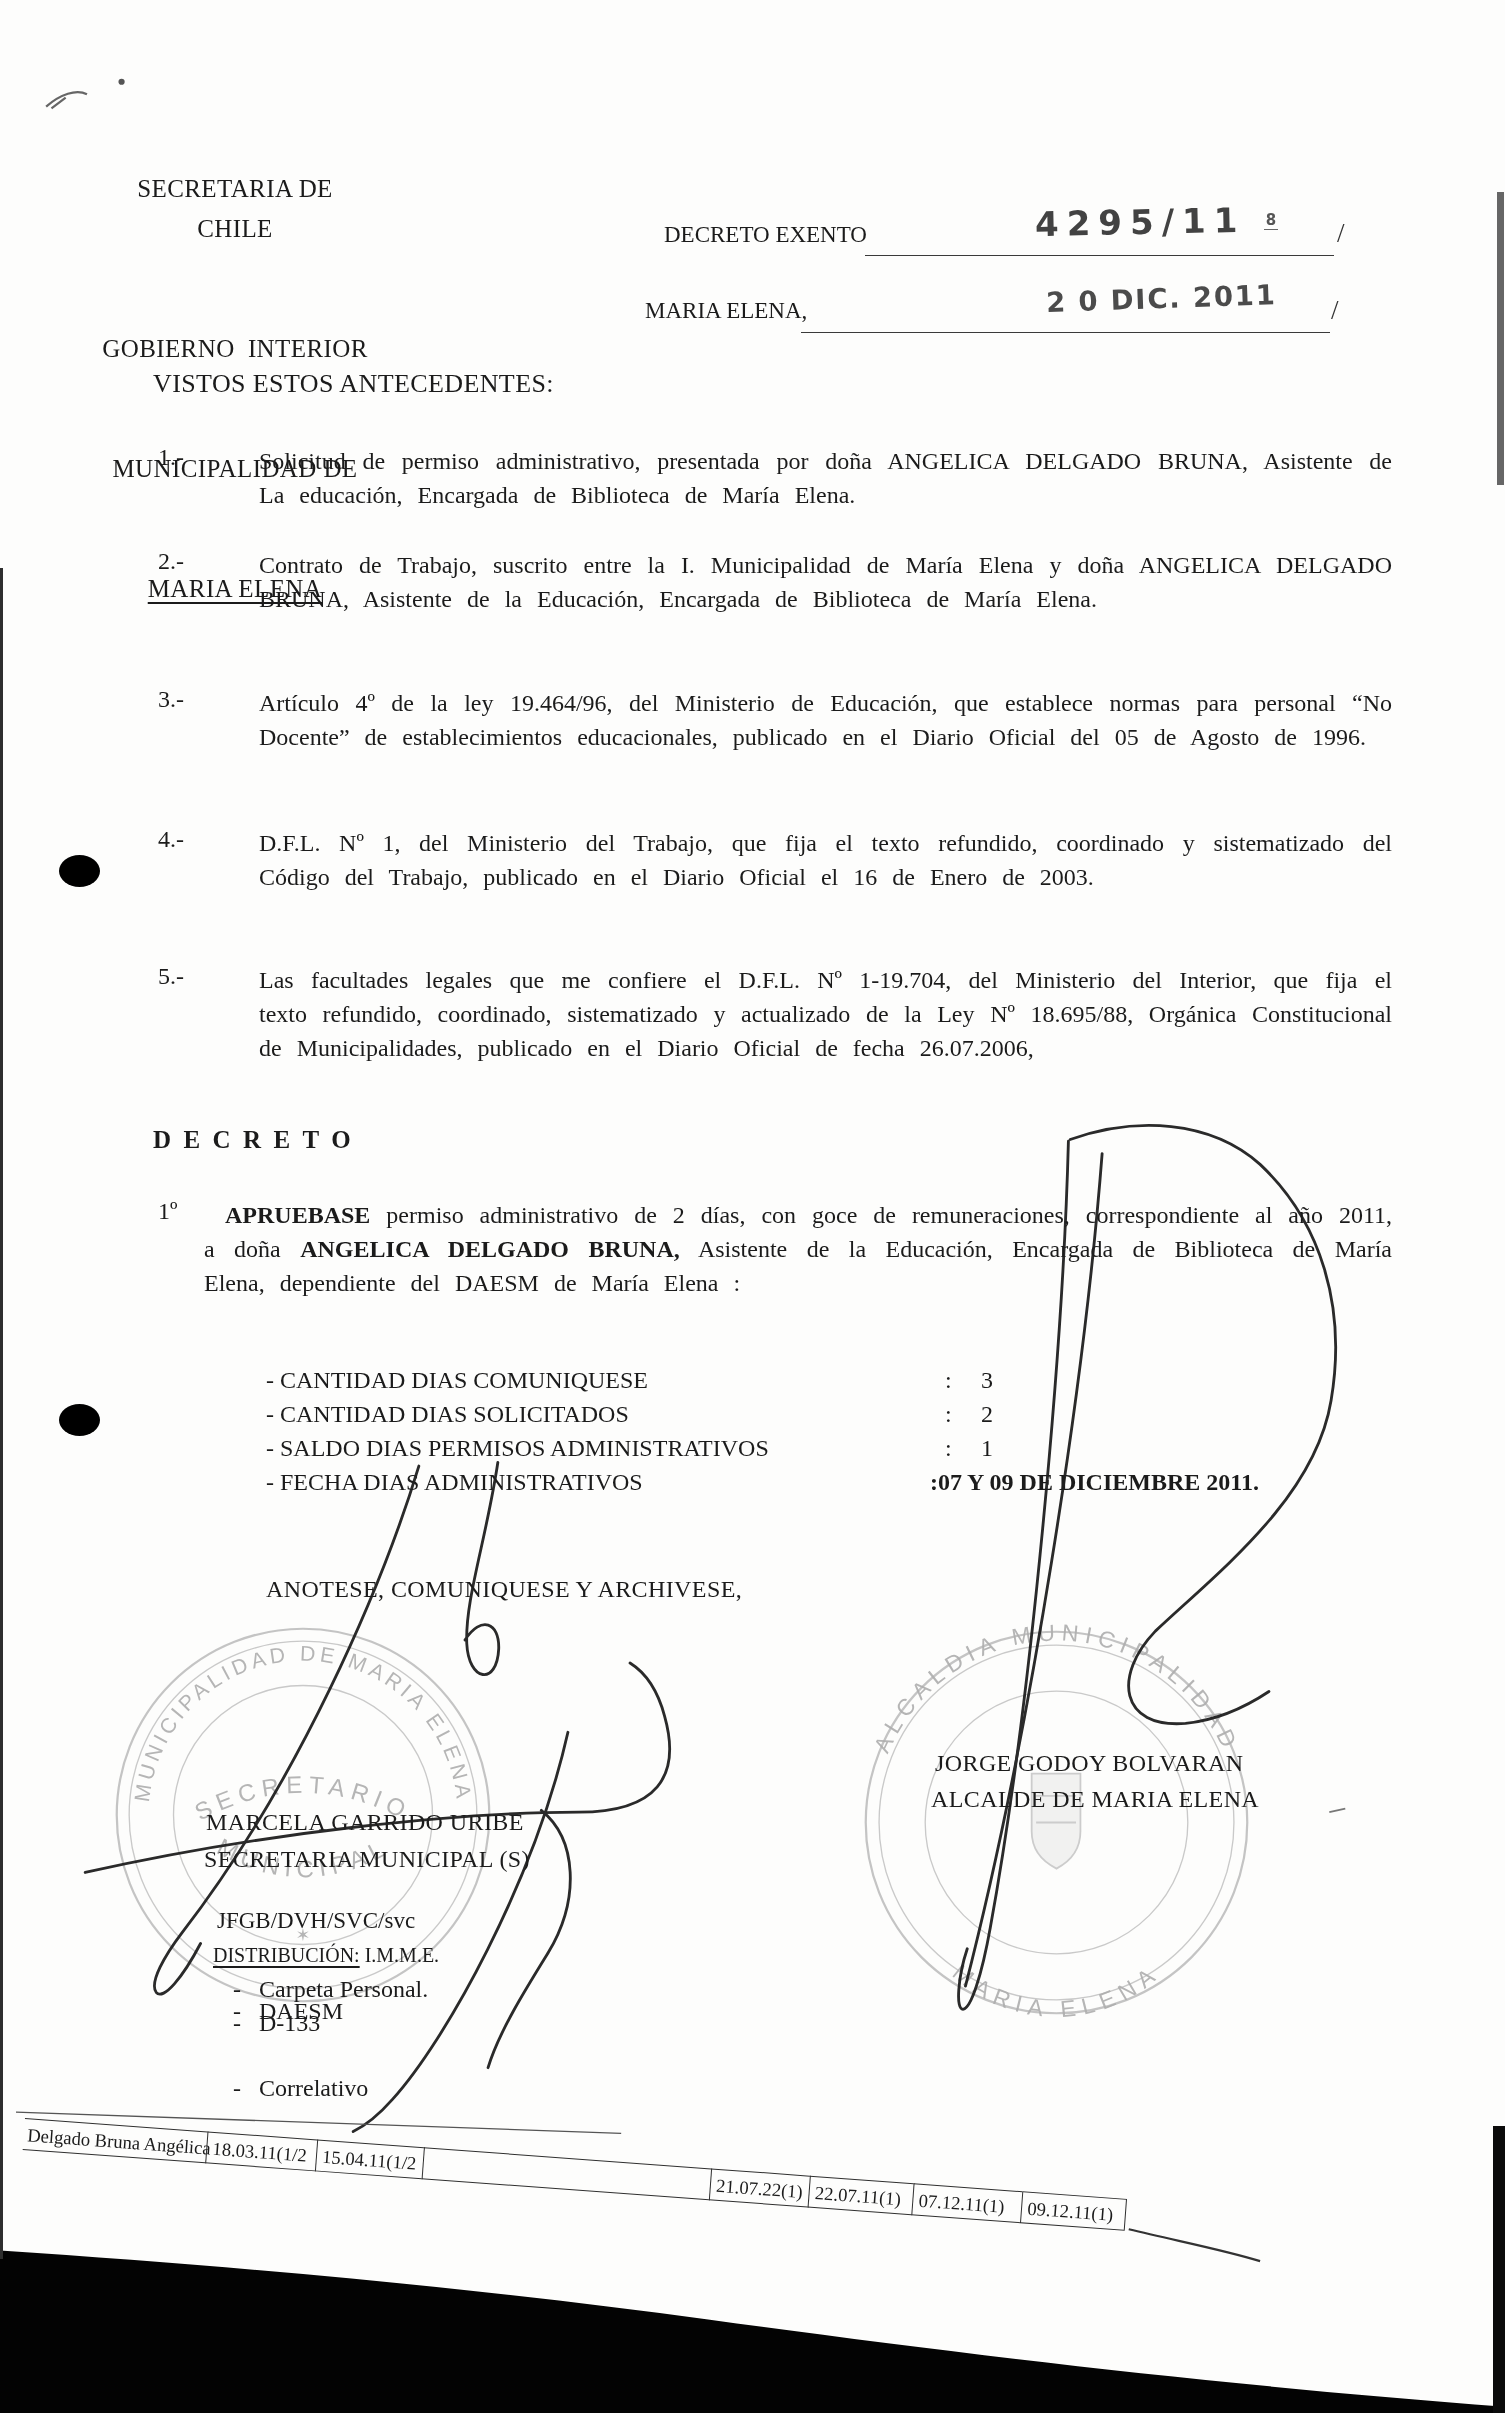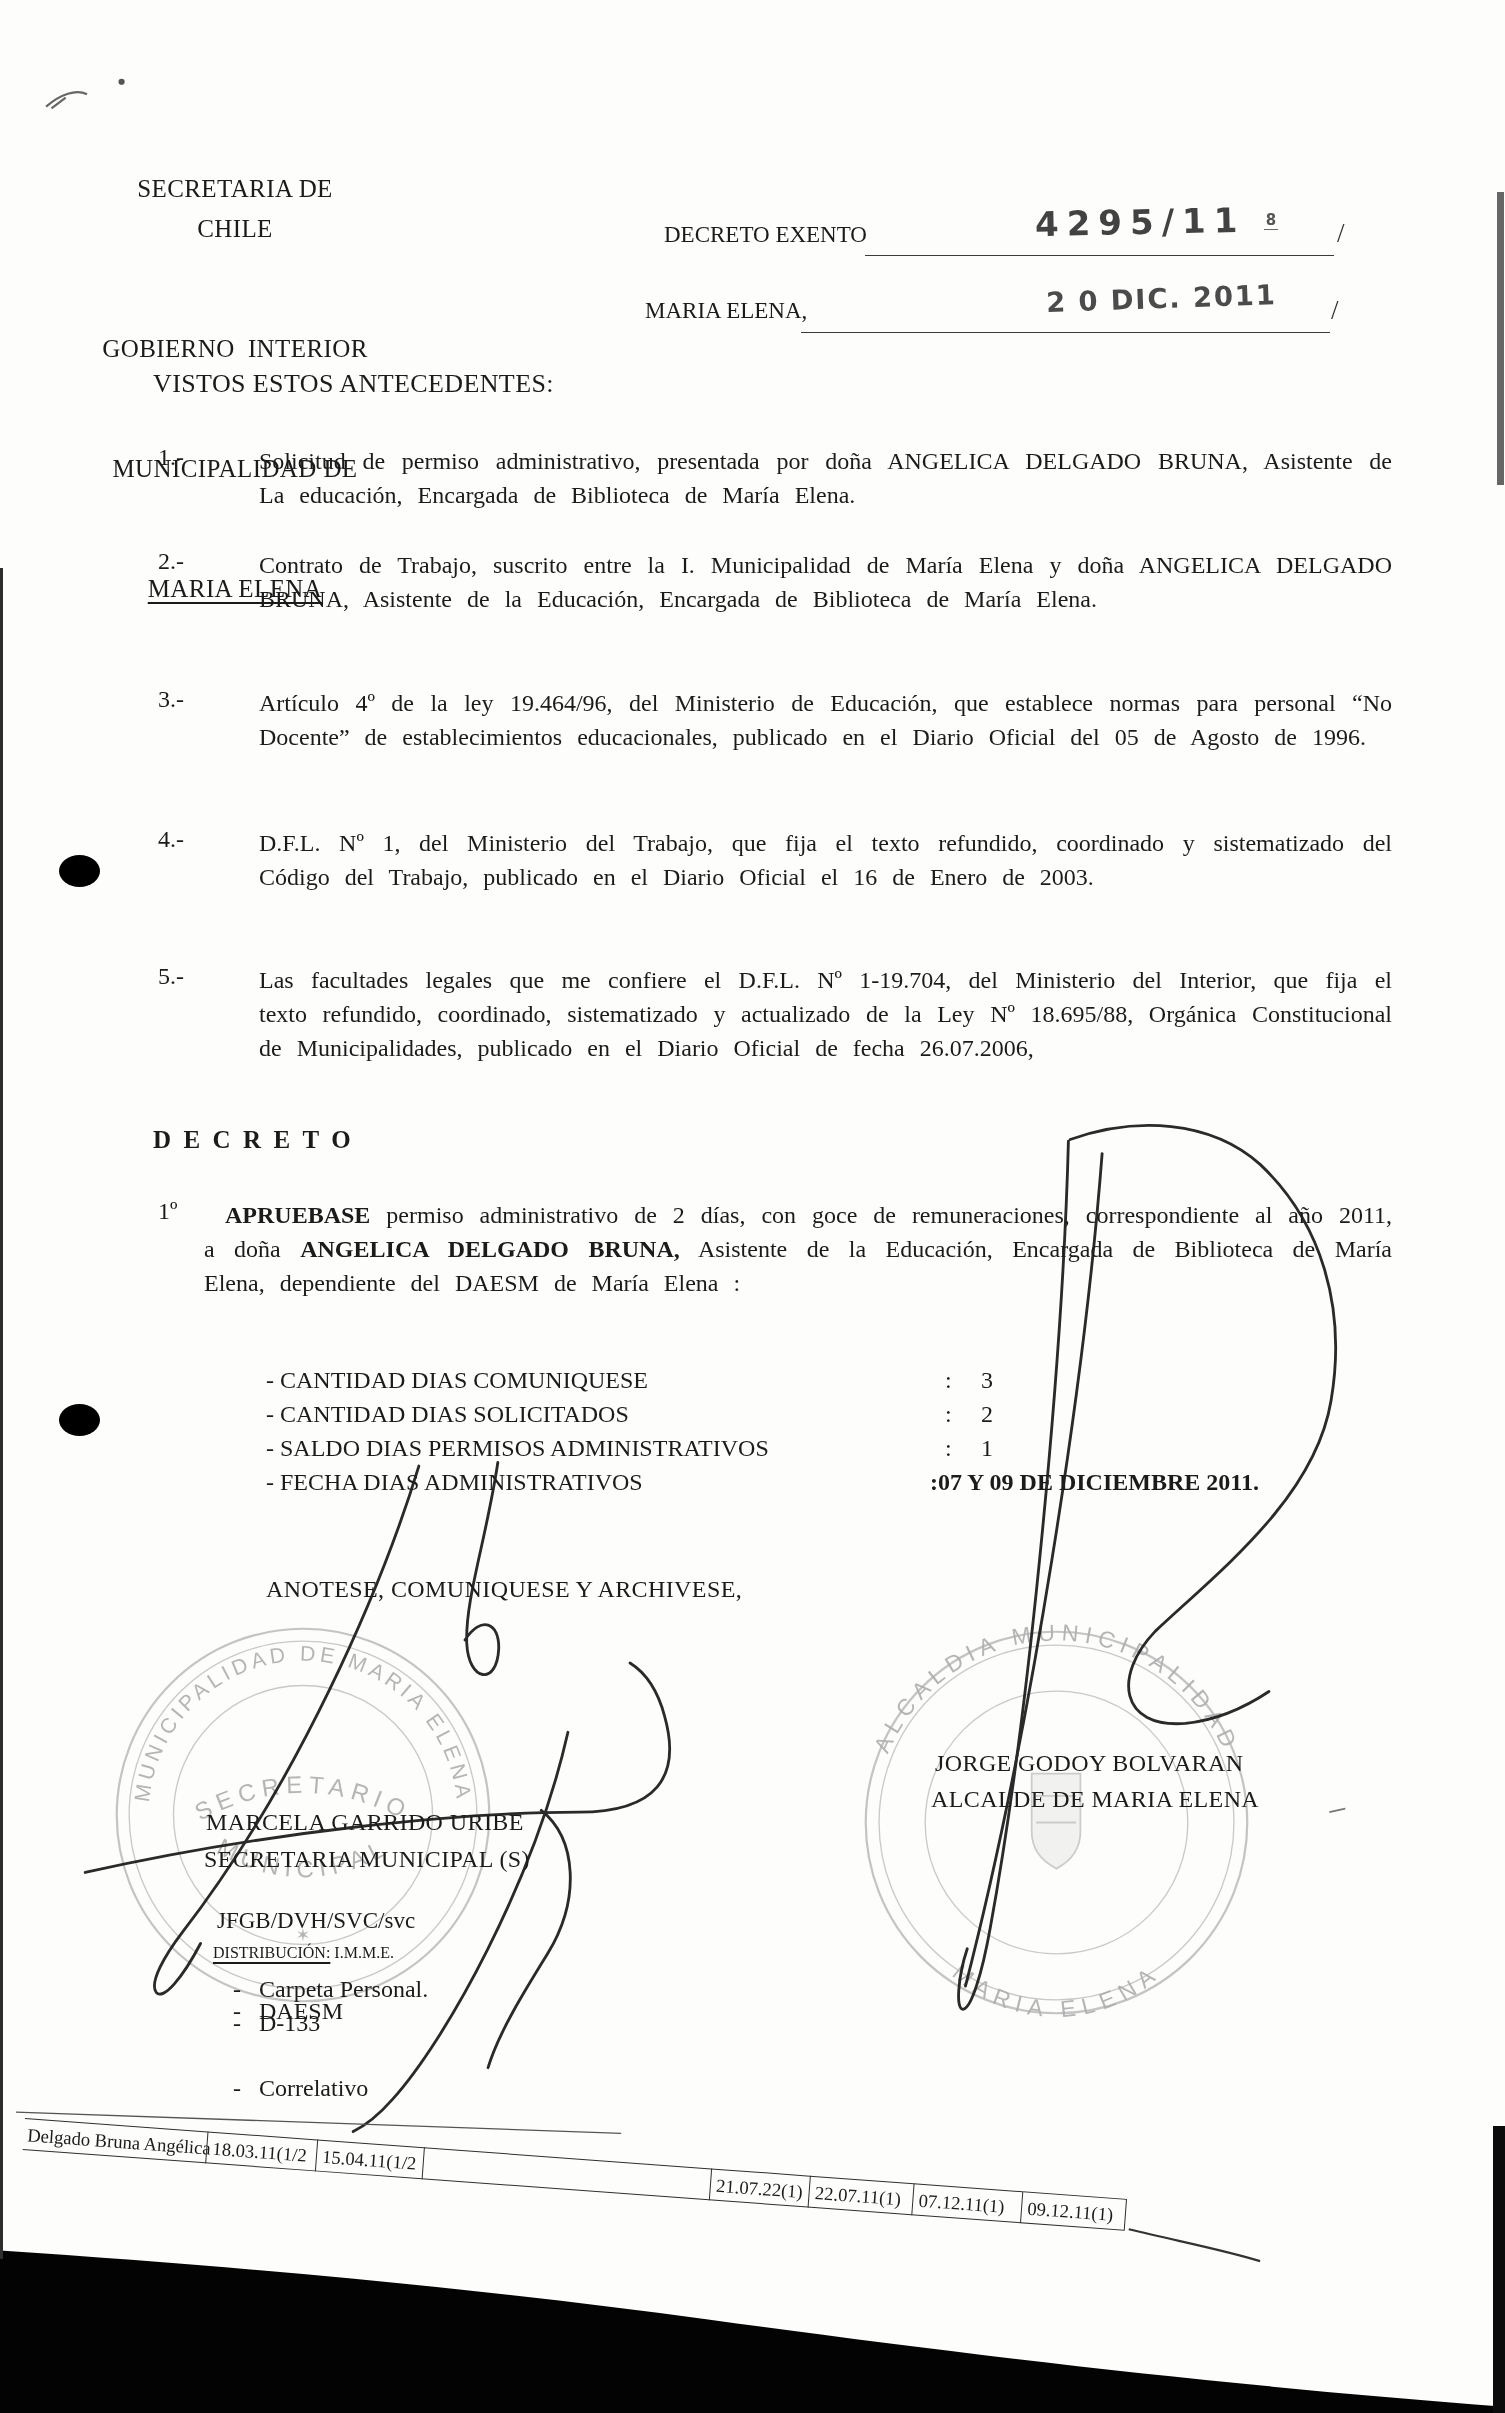--- a/index.html
+++ b/index.html
@@ -54,21 +54,21 @@
   [data-name="closing-line"]{left:266px;top:1576px;font-size:24px;letter-spacing:0.4px;}
 
   
   [data-name="signature-left-name"]{left:206px;top:1809px;font-size:24px;letter-spacing:0.4px;}
   [data-name="signature-left-title"]{left:204px;top:1846px;font-size:24px;letter-spacing:0.4px;}
   [data-name="signature-right-name"]{left:935px;top:1750px;font-size:24px;letter-spacing:0.4px;}
   [data-name="signature-right-title"]{left:931px;top:1786px;font-size:24px;letter-spacing:0.4px;}
 
   
   [data-name="footer-initials"]{left:217px;top:1908px;font-size:23px;}
-  [data-name="distribution-line"]{left:213px;top:1944px;font-size:16px;}
+  [data-name="distribution-line"]{left:213px;top:1944px;font-size:20px;}
   [data-name="distribution-label"]{text-decoration:underline;text-underline-offset:4.4px;text-decoration-thickness:1.8px;}
   .dist-item{left:233px;font-size:24px;}
   .dist-item .txt{margin-left:18px;}
   [data-name="distribution-item-1"]{top:1976px;}
   [data-name="distribution-item-2"]{top:2010px;}
   [data-name="distribution-item-3"]{top:1998px;}
   [data-name="distribution-item-4"]{top:2075px;}
 
   
   [data-name="record-table"]{left:25px;top:2118px;display:flex;transform:rotate(4.2deg);

